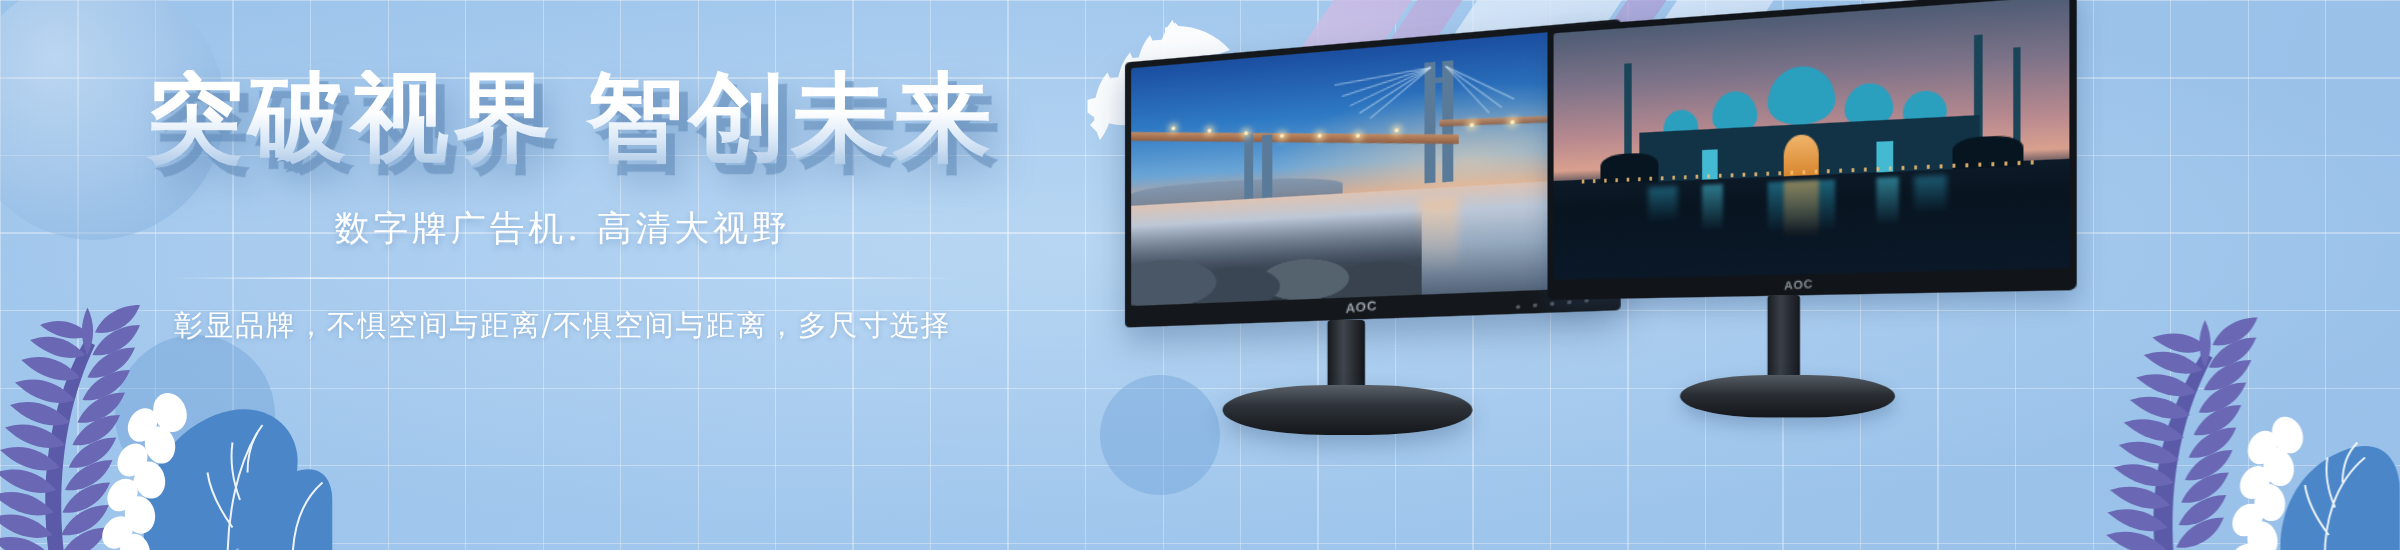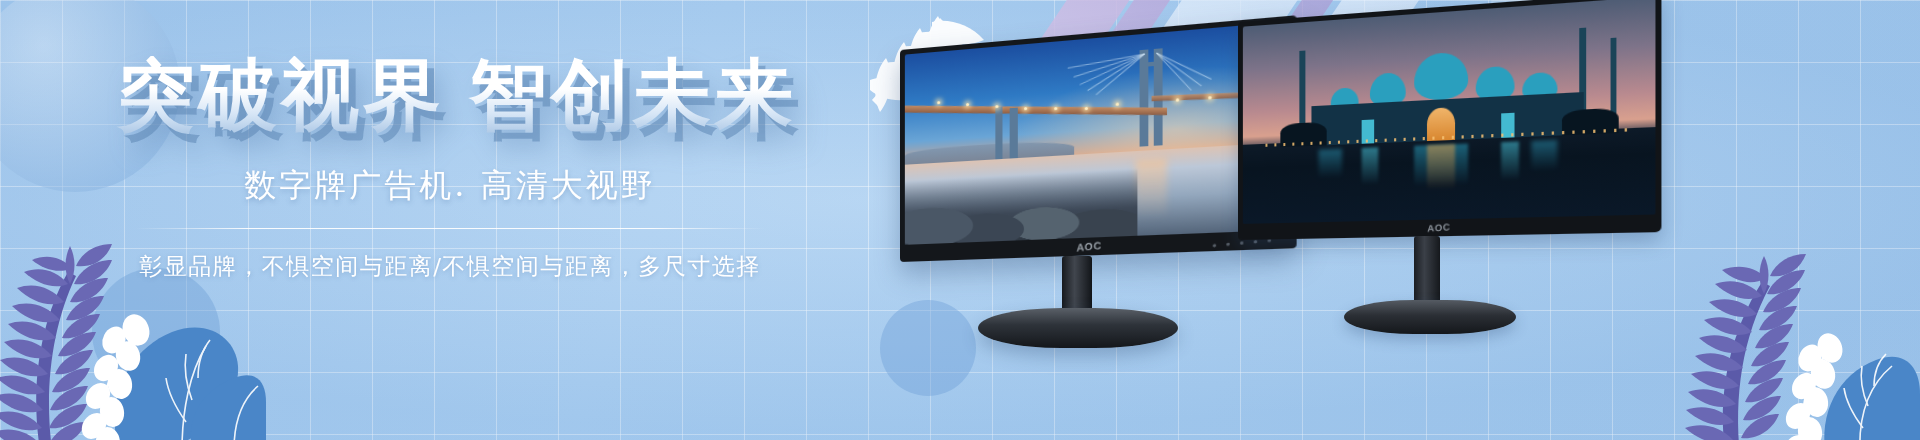--- a/index.html
+++ b/index.html
@@ -66,21 +66,21 @@
     -webkit-text-fill-color:transparent; color:transparent;
     filter:drop-shadow(7px 9px 0 rgba(92,134,180,.55)) drop-shadow(10px 13px 12px rgba(74,115,162,.35));
     white-space:nowrap;
     padding-left:14px;
   }
   .headline .gap{ display:inline-block; width:24px; }
 
   .subline{
     margin-top:30px;
     font-family:"DejaVu Serif","Liberation Serif",serif;
-    font-size:32px;
+    font-size:28px;
     letter-spacing:3px;
     color:#ffffff;
     text-shadow:0 2px 5px rgba(70,110,160,.35);
     white-space:nowrap;
   }
 
   .rule{
     margin:20px auto 0;
     width:630px; height:1px;
     background:linear-gradient(90deg,rgba(255,255,255,0),rgba(255,255,255,.92) 18%,rgba(255,255,255,.92) 82%,rgba(255,255,255,0));

